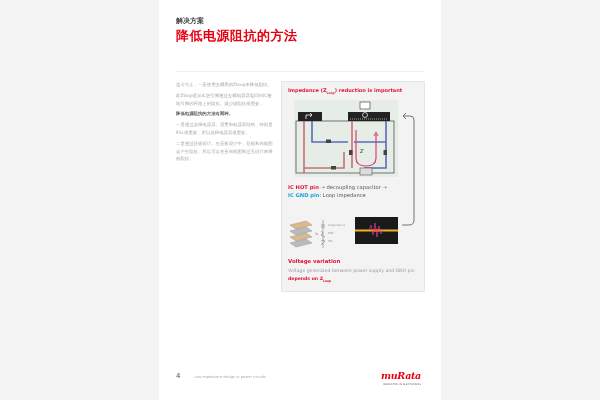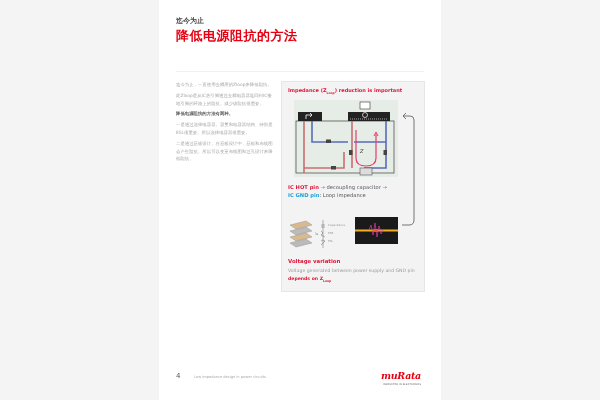--- a/index.html
+++ b/index.html
@@ -29,21 +29,21 @@
   .connector { position:absolute; left:120px; top:22px; width:22px; height:130px; }
   .footer-num { position:absolute; left:17px; top:372px; font-size:7px; color:#555; }
   .footer-text { position:absolute; left:35px; top:375px; font-size:3.6px; color:#aaa; }
   .logo { position:absolute; left:222px; top:370px; font-family:"DejaVu Serif", serif; font-style:italic; font-weight:bold; font-size:9.5px; color:#e60012; letter-spacing:-0.3px; }
   .logo-tag { position:absolute; left:224px; top:383px; font-size:2.3px; color:#555; letter-spacing:0.2px; }
 </style>
 </head>
 <body>
 
 <div class="page">
-  <div class="kicker">迄今为止</div>
+  <div class="kicker">解决方案</div>
   <div class="title">降低电源阻抗的方法</div>
   <div class="rule"></div>
 
   <div class="body">
     <p>迄今为止，一直使用去耦用的Zloop来降低阻抗。</p>
     <p>此Zloop是从IC热引脚通过去耦电容器返回到IC接地引脚的环路上的阻抗。减少该阻抗很重要。</p>
     <p class="bold">降低电源阻抗的方法有两种。</p>
     <p>一是通过选择电容器。容量和电容器结构、特别是ESL很重要。所以选择电容器很重要。</p>
     <p>二是通过基板设计。在基板设计中，基板和布线图会产生阻抗。所以可以变更布线图和过孔设计来降低阻抗。</p>
   </div>

